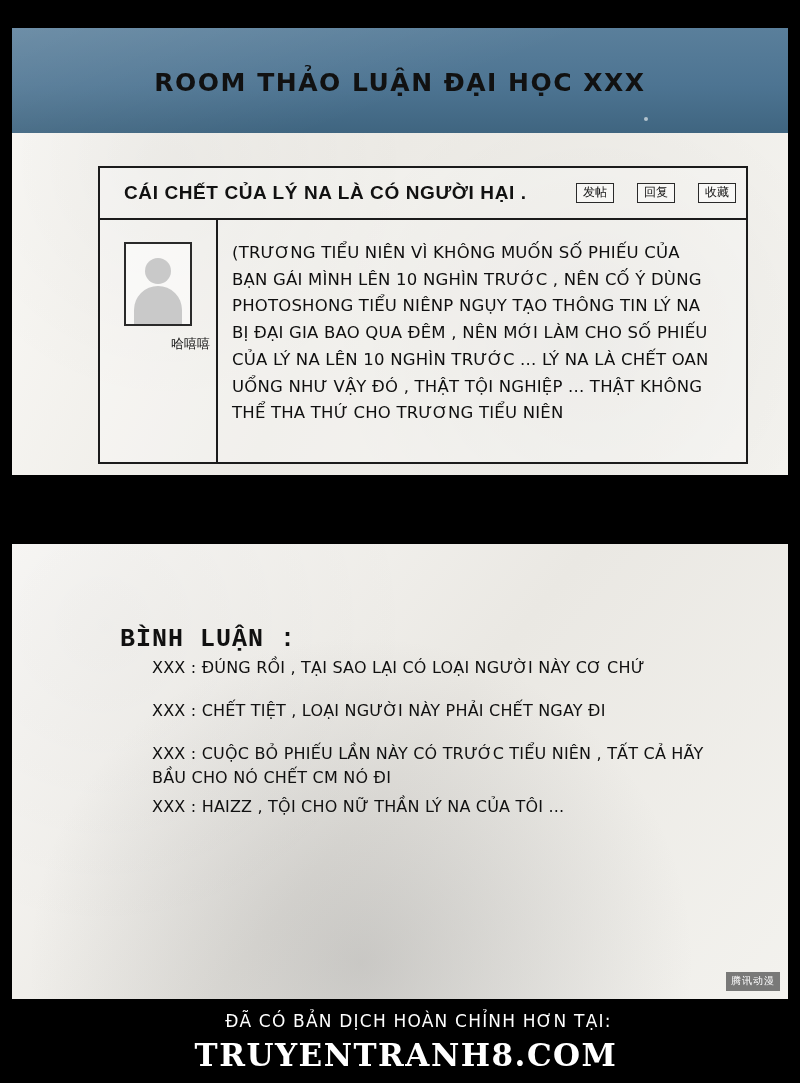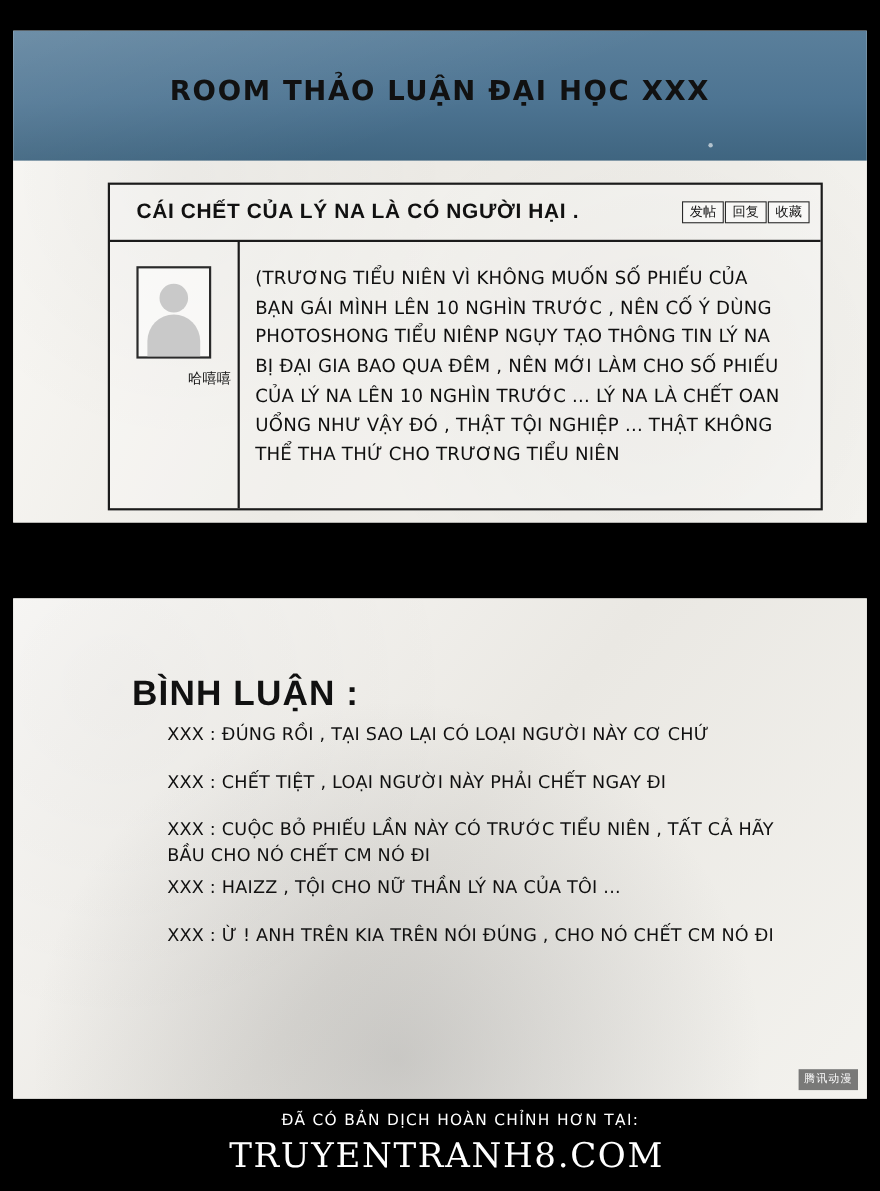--- a/index.html
+++ b/index.html
@@ -27,21 +27,21 @@
     background: #f0efeb;
     background-image:
       radial-gradient(circle at 20% 30%, rgba(0,0,0,0.035) 0%, rgba(0,0,0,0) 35%),
       radial-gradient(circle at 75% 70%, rgba(0,0,0,0.04) 0%, rgba(0,0,0,0) 40%),
       linear-gradient(115deg, #fbfaf7 0%, #eceae5 45%, #f4f3ef 100%);
   }
   .banner {
     position: absolute;
     left: 0; top: 0;
     width: 776px;
-    height: 118px;
+    height: 105px;
     background: linear-gradient(180deg, #5a7f9b 0%, #4d7492 55%, #3f6580 100%);
     overflow: hidden;
   }
   .banner-sheen {
     position: absolute;
     left: 0; top: 0; width: 100%; height: 100%;
     background: linear-gradient(160deg, rgba(255,255,255,0.12) 0%, rgba(255,255,255,0) 55%);
   }
   .banner-title {
     position: absolute;
@@ -86,21 +86,21 @@
     font-size: 19px;
     color: #111;
     letter-spacing: .6px;
     font-weight: bold;
     font-family: Liberation Sans, sans-serif;
     white-space: nowrap;
   }
   .thread-actions {
     margin-left: auto;
     display: flex;
-    gap: 1px;
+    gap: 23px;
   }
   .act-btn {
     border: 1px solid #2a2a2a;
     background: rgba(255,255,255,0.45);
     font-size: 12px;
     color: #141414;
     padding: 2px 6px 3px;
     font-family: "DejaVu Sans", sans-serif;
     line-height: 1.1;
   }
@@ -168,26 +168,26 @@
     background: #efeeea;
     background-image:
       radial-gradient(ellipse at 45% 92%, rgba(120,120,120,0.30) 0%, rgba(120,120,120,0) 55%),
       radial-gradient(circle at 12% 18%, rgba(0,0,0,0.03) 0%, rgba(0,0,0,0) 40%),
       linear-gradient(130deg, #fbfaf8 0%, #eae8e3 50%, #f3f2ee 100%);
     overflow: hidden;
   }
   .comments-title {
     position: absolute;
     left: 108px;
-    top: 68px;
-    font-size: 32px;
+    top: 81px;
+    font-size: 25px;
     font-weight: bold;
     color: #111;
     letter-spacing: 1px;
-    font-family: Liberation Sans, sans-serif;
+    font-family: Liberation Mono, monospace;
   }
   .comments-list {
     position: absolute;
     left: 140px;
     top: 112px;
     width: 560px;
   }
   .comment {
     font-size: 16px;
     line-height: 1.55;
@@ -217,31 +217,31 @@
     left: 0;
     bottom: 0;
     width: 800px;
     height: 84px;
     background: #000;
     text-align: center;
   }
   .footer-line1 {
     margin-top: 12px;
     color: #fff;
-    font-size: 14px;
+    font-size: 17px;
     letter-spacing: 1.2px;
     font-family: "DejaVu Sans", sans-serif;
     text-transform: uppercase;
     padding-left: 37px;
   }
   .footer-line2 {
     margin-top: 6px;
     color: #fff;
     font-size: 31px;
-    font-weight: normal;
+    font-weight: bold;
     letter-spacing: 1.5px;
     font-family: "DejaVu Serif", serif;
     padding-left: 12px;
   }
 </style>
 </head>
 <body>
 
 <div id="page">
 
@@ -281,21 +281,20 @@
   </div>
 
   <div class="panel-bottom">
     <div class="comments-title">BÌNH LUẬN :</div>
 
     <div class="comments-list">
       <div class="comment">XXX : ĐÚNG RỒI , TẠI SAO LẠI CÓ LOẠI NGƯỜI NÀY CƠ CHỨ</div>
       <div class="comment">XXX : CHẾT TIỆT , LOẠI NGƯỜI NÀY PHẢI CHẾT NGAY ĐI</div>
       <div class="comment tight">XXX : CUỘC BỎ PHIẾU LẦN NÀY CÓ TRƯỚC TIỂU NIÊN , TẤT CẢ HÃY BẦU CHO NÓ CHẾT CM NÓ ĐI</div>
       <div class="comment">XXX : HAIZZ , TỘI CHO NỮ THẦN LÝ NA CỦA TÔI ...</div>
-      <div class="comment">XXX : Ừ ! ANH TRÊN KIA TRÊN NÓI ĐÚNG , CHO NÓ CHẾT CM NÓ ĐI</div>
     </div>
 
     <div class="watermark">腾讯动漫</div>
   </div>
 
   <div class="footer">
     <div class="footer-line1">ĐÃ CÓ BẢN DỊCH  HOÀN CHỈNH HƠN TẠI:</div>
     <div class="footer-line2">TRUYENTRANH8.COM</div>
   </div>
 

